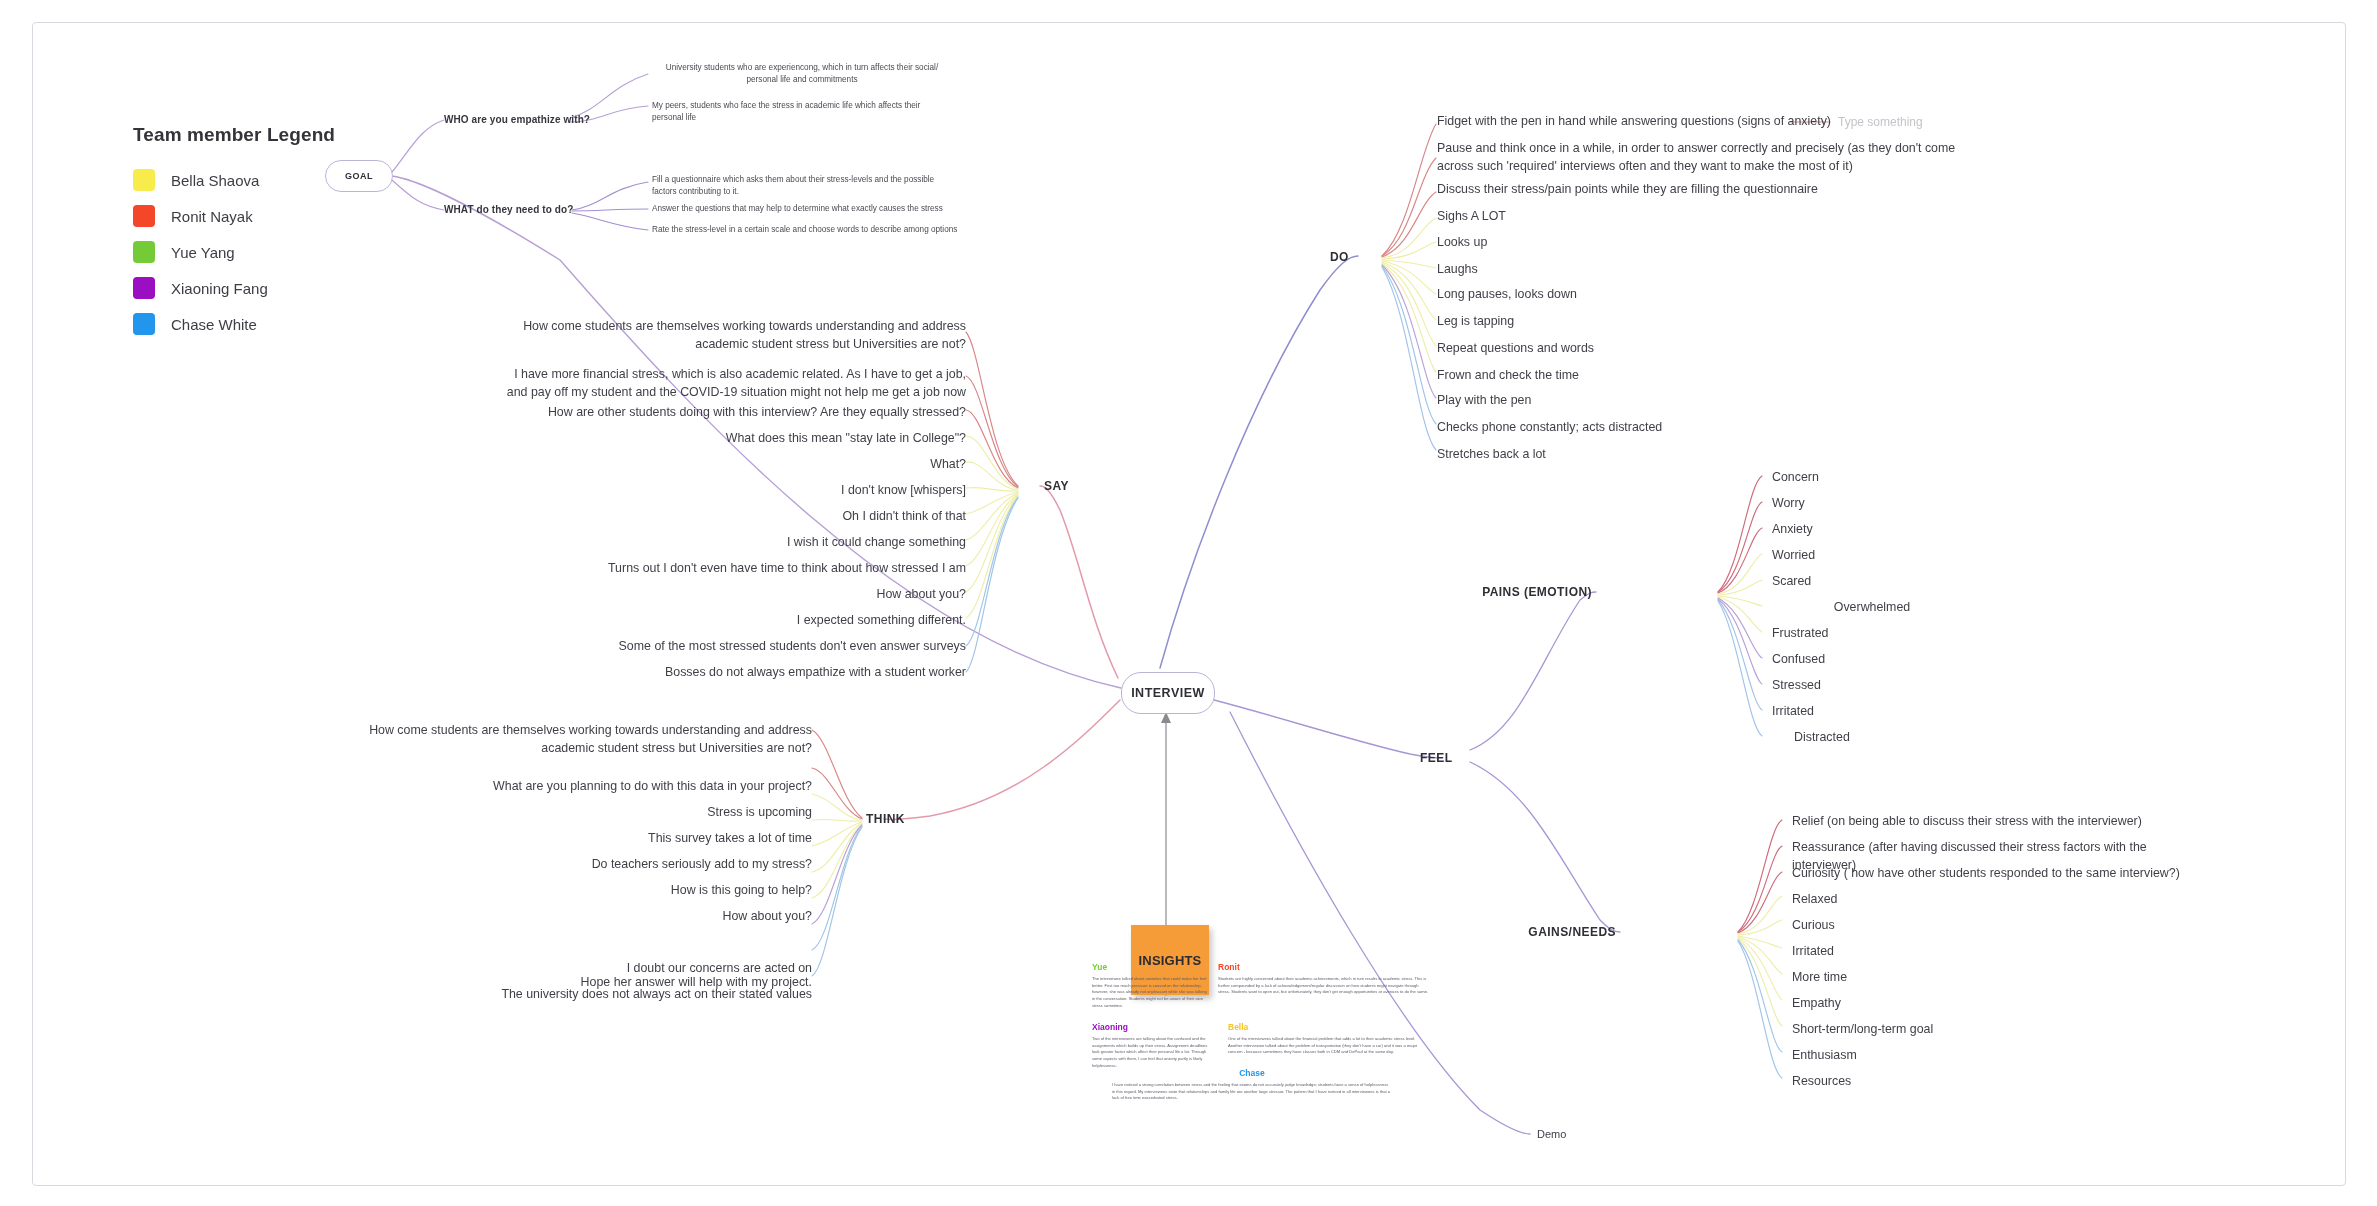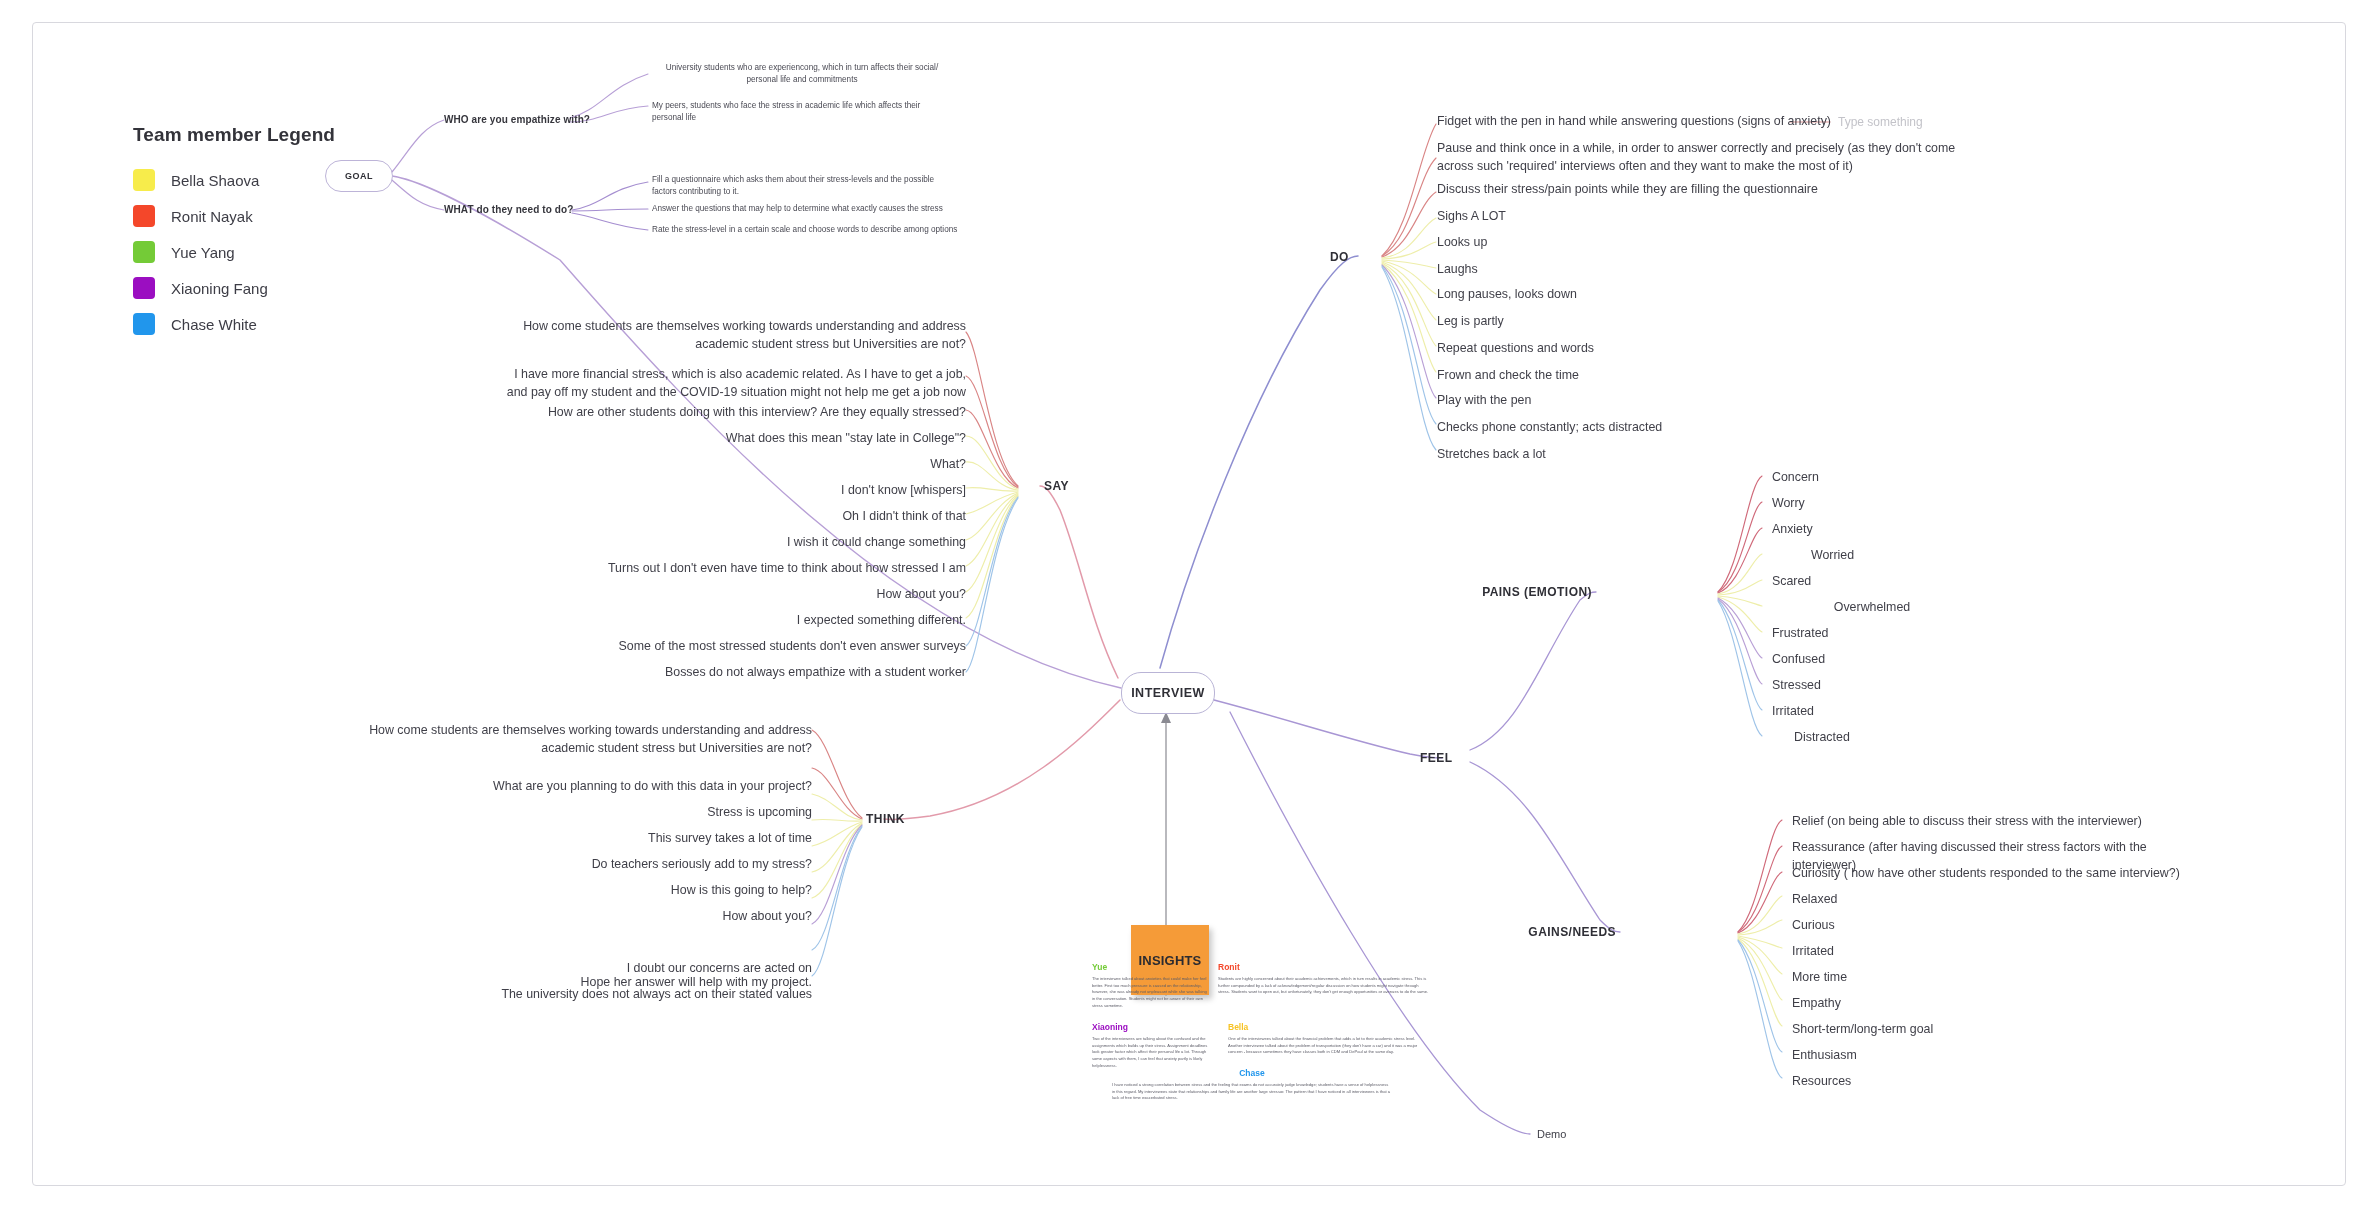--- a/index.html
+++ b/index.html
@@ -221,21 +221,21 @@
   <div class="node placeholder" style="left:1838px;top:115px;">Type something</div>
 
   <div id="do-items">
       <div class="node leaf right" style="top: 113px; width: 520px; white-space: normal; left: 1437px;">Fidget with the pen in hand while answering questions (signs of anxiety)</div>
       <div class="node leaf right" style="top: 140px; width: 520px; white-space: normal; left: 1437px;">Pause and think once in a while, in order to answer correctly and precisely (as they don't come across such 'required' interviews often and they want to make the most of it)</div>
       <div class="node leaf right" style="top: 181px; width: 520px; white-space: normal; left: 1437px;">Discuss their stress/pain points while they are filling the questionnaire</div>
       <div class="node leaf right" style="top: 208px; width: 520px; white-space: normal; left: 1437px;">Sighs A LOT</div>
       <div class="node leaf right" style="top: 234px; width: 520px; white-space: normal; left: 1437px;">Looks up</div>
       <div class="node leaf right" style="top: 261px; width: 520px; white-space: normal; left: 1437px;">Laughs</div>
       <div class="node leaf right" style="top: 286px; width: 520px; white-space: normal; left: 1437px;">Long pauses, looks down</div>
-      <div class="node leaf right" style="top: 313px; width: 520px; white-space: normal; left: 1437px;">Leg is partly</div>
+      <div class="node leaf right" style="top: 313px; width: 520px; white-space: normal; left: 1437px;">Leg is tapping</div>
       <div class="node leaf right" style="top: 340px; width: 520px; white-space: normal; left: 1437px;">Repeat questions and words</div>
       <div class="node leaf right" style="top: 367px; width: 520px; white-space: normal; left: 1437px;">Frown and check the time</div>
       <div class="node leaf right" style="top: 392px; width: 520px; white-space: normal; left: 1437px;"> Play with the pen</div>
       <div class="node leaf right" style="top: 419px; width: 520px; white-space: normal; left: 1437px;">Checks phone constantly; acts distracted</div>
       <div class="node leaf right" style="top: 446px; width: 520px; white-space: normal; left: 1437px;">Stretches back a lot</div>
     </div>
   <div id="say-items">
       <div class="node leaf left" style="top: 318px; width: 460px; white-space: normal; left: 506px;">How come students are themselves working towards understanding and address academic student stress but Universities are not?</div>
       <div class="node leaf left" style="top: 366px; width: 460px; white-space: normal; left: 506px;">I have more financial stress, which is also academic related. As I have to get a job, and pay off my student and the COVID-19 situation might not help me get a job now</div>
       <div class="node leaf left" style="top: 404px; width: 460px; white-space: normal; left: 506px;">How are other students doing with this interview? Are they equally stressed?</div>
@@ -259,21 +259,21 @@
       <div class="node leaf left" style="top: 882px; width: 460px; white-space: normal; left: 352px;">How is this going to help?</div>
       <div class="node leaf left" style="top: 908px; width: 460px; white-space: normal; left: 352px;">How about you?</div>
       <div class="node leaf left" style="top: 934px; width: 460px; white-space: normal; left: 352px; margin-top: 40px;">Hope her answer will help with my project.</div>
       <div class="node leaf left" style="top: 960px; width: 460px; white-space: normal; left: 352px;">I doubt our concerns are acted on</div>
       <div class="node leaf left" style="top: 986px; width: 460px; white-space: normal; left: 352px;">The university does not always act on their stated values</div>
     </div>
   <div id="pains-items">
       <div class="node leaf right" style="top: 469px; width: 200px; white-space: normal; left: 1772px;">Concern</div>
       <div class="node leaf right" style="top: 495px; width: 200px; white-space: normal; left: 1772px;">Worry</div>
       <div class="node leaf right" style="top: 521px; width: 200px; white-space: normal; left: 1772px;">Anxiety</div>
-      <div class="node leaf right" style="top: 547px; width: 200px; white-space: normal; left: 1772px; margin-left: 39px;">Worried</div>
+      <div class="node leaf right" style="top: 547px; width: 200px; white-space: normal; left: 1772px;">Worried</div>
       <div class="node leaf right" style="top: 573px; width: 200px; white-space: normal; left: 1772px;">Scared</div>
       <div class="node leaf right" style="top: 599px; width: 200px; white-space: normal; left: 1772px; text-align: center;">Overwhelmed</div>
       <div class="node leaf right" style="top: 625px; width: 200px; white-space: normal; left: 1772px;">Frustrated</div>
       <div class="node leaf right" style="top: 651px; width: 200px; white-space: normal; left: 1772px;">Confused</div>
       <div class="node leaf right" style="top: 677px; width: 200px; white-space: normal; left: 1772px;">Stressed</div>
       <div class="node leaf right" style="top: 703px; width: 200px; white-space: normal; left: 1772px;">Irritated</div>
       <div class="node leaf right" style="top: 729px; width: 200px; white-space: normal; left: 1772px; margin-left: 22px;">Distracted</div>
     </div>
   <div id="gains-items">
       <div class="node leaf right" style="top: 813px; width: 420px; white-space: normal; left: 1792px;">Relief (on being able to discuss their stress with the interviewer)</div>

